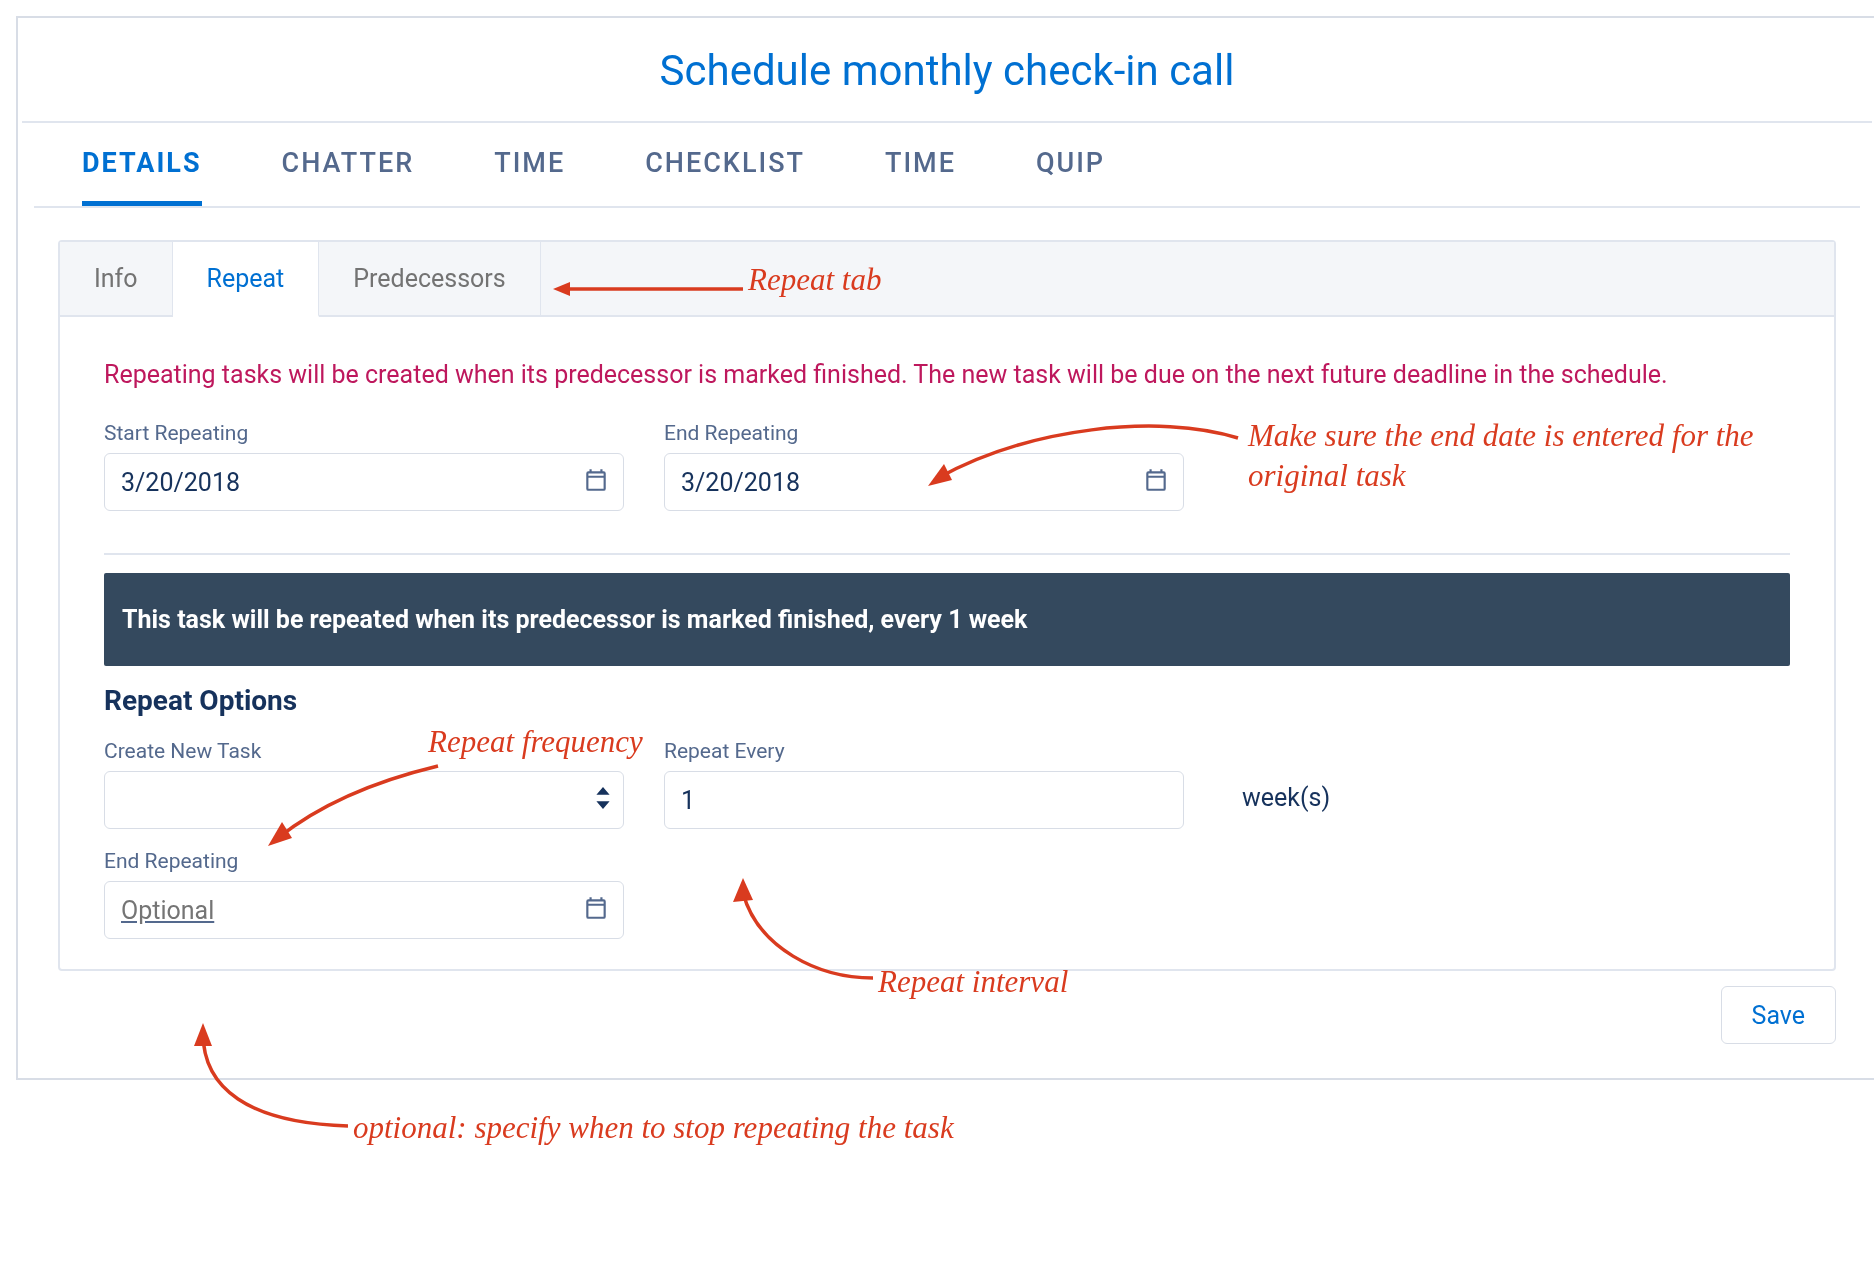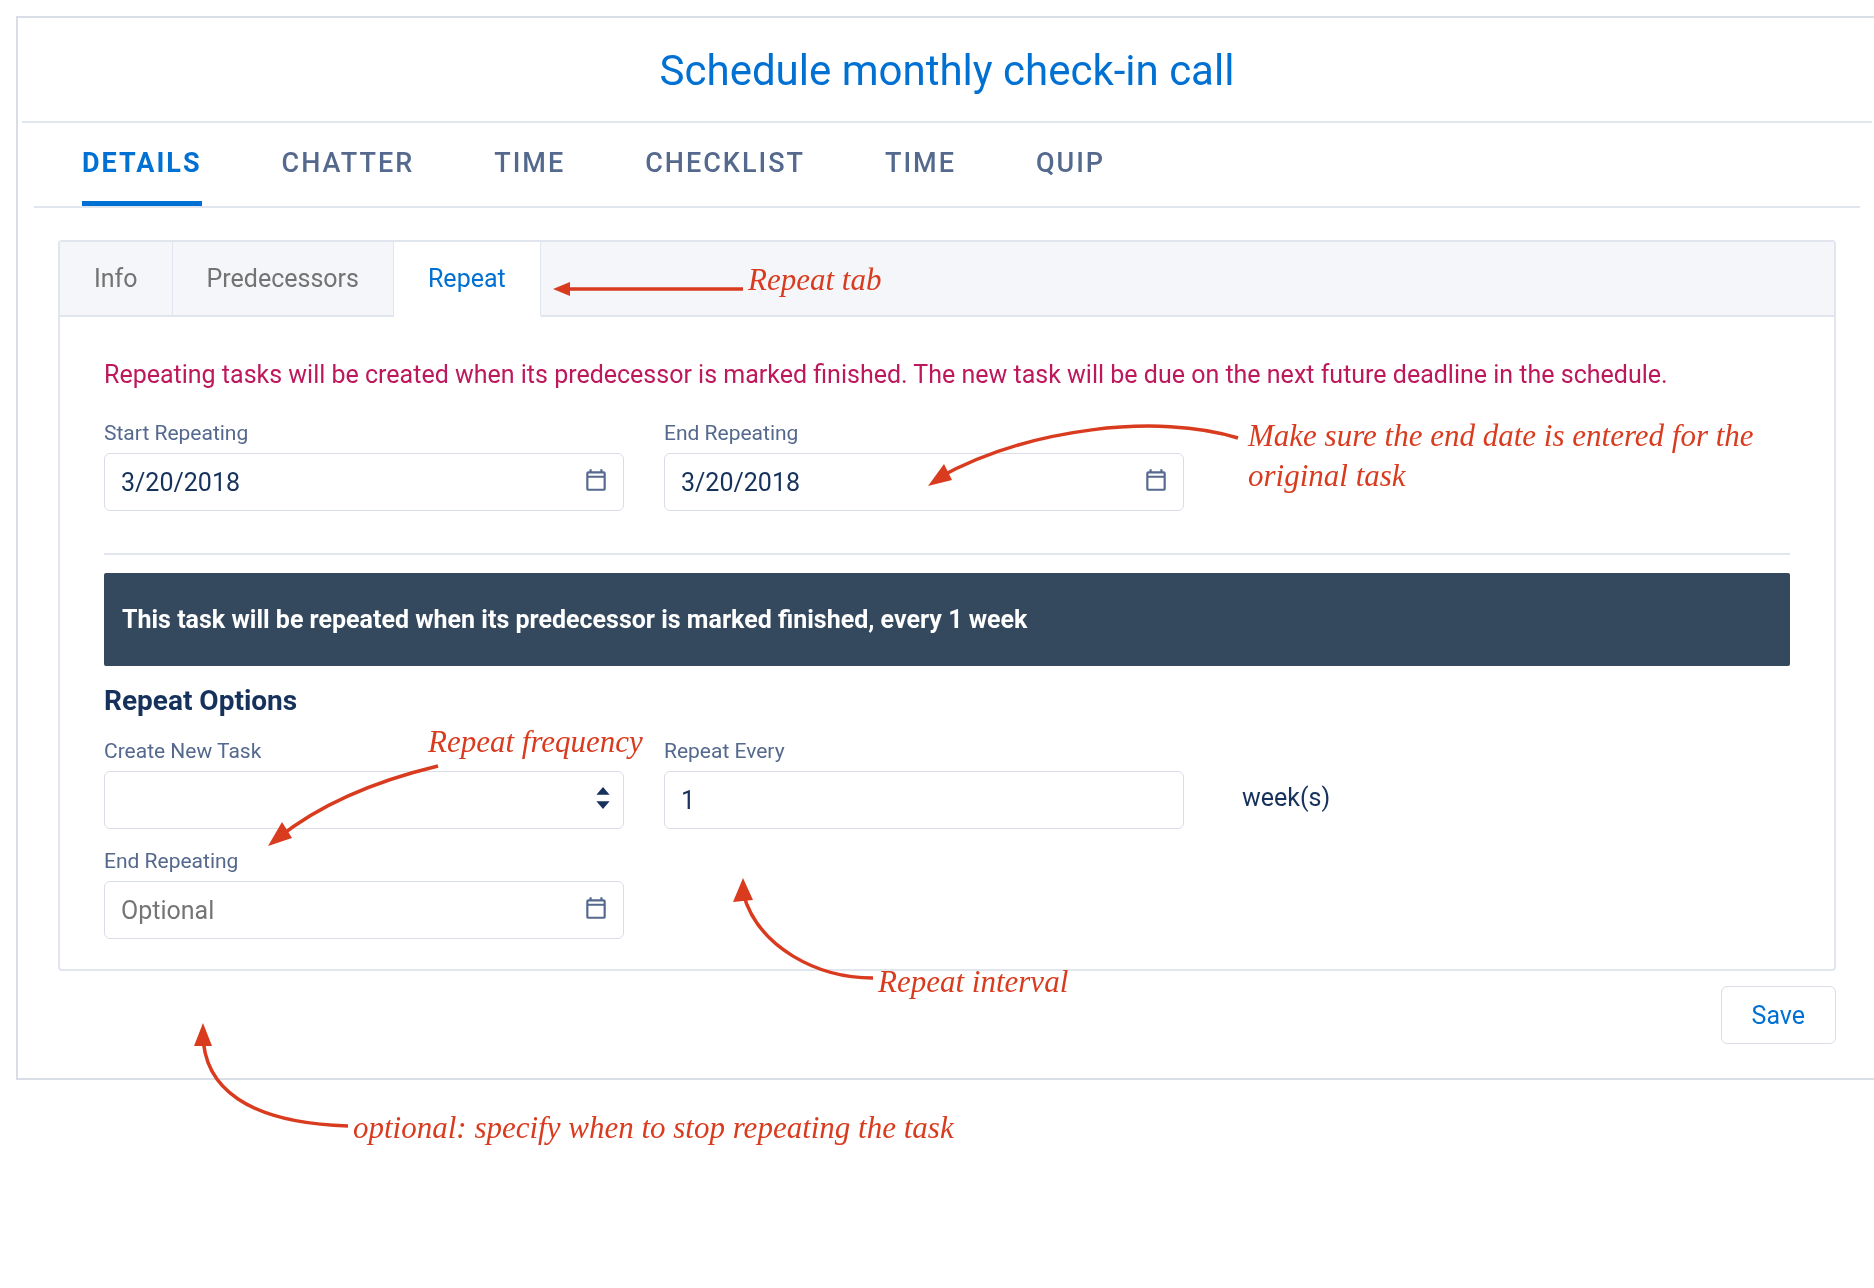--- a/index.html
+++ b/index.html
@@ -111,21 +111,21 @@
   .input-wrap input, .input-wrap select {
     border: none;
     outline: none;
     font-size: 25px;
     color: #16325c;
     padding: 0 16px;
     width: 100%;
     background: transparent;
     font-family: inherit;
   }
-  .input-wrap .placeholder { color: #54698d; }
+  .input-wrap .placeholder { color: #54698d; text-decoration: underline; }
   .cal-icon {
     position: absolute;
     right: 14px;
     top: 50%;
     transform: translateY(-50%);
     color: #54698d;
     pointer-events: none;
   }
   .chev-icon {
     position: absolute;
@@ -217,22 +217,22 @@
     <div class="main-tab">CHATTER</div>
     <div class="main-tab">TIME</div>
     <div class="main-tab">CHECKLIST</div>
     <div class="main-tab">TIME</div>
     <div class="main-tab">QUIP</div>
   </div>
 
   <div class="sub-panel">
     <div class="sub-tabs">
       <div class="sub-tab">Info</div>
+      <div class="sub-tab active">Repeat</div>
       <div class="sub-tab">Predecessors</div>
-      <div class="sub-tab active">Repeat</div>
     </div>
 
     <div class="panel-body">
       <p class="desc">Repeating tasks will be created when its predecessor is marked finished. The new task will be due on the next future deadline in the schedule.</p>
 
       <div class="row">
         <div class="field w-520">
           <label>Start Repeating</label>
           <div class="input-wrap">
             <input type="text" value="3/20/2018" style="">

